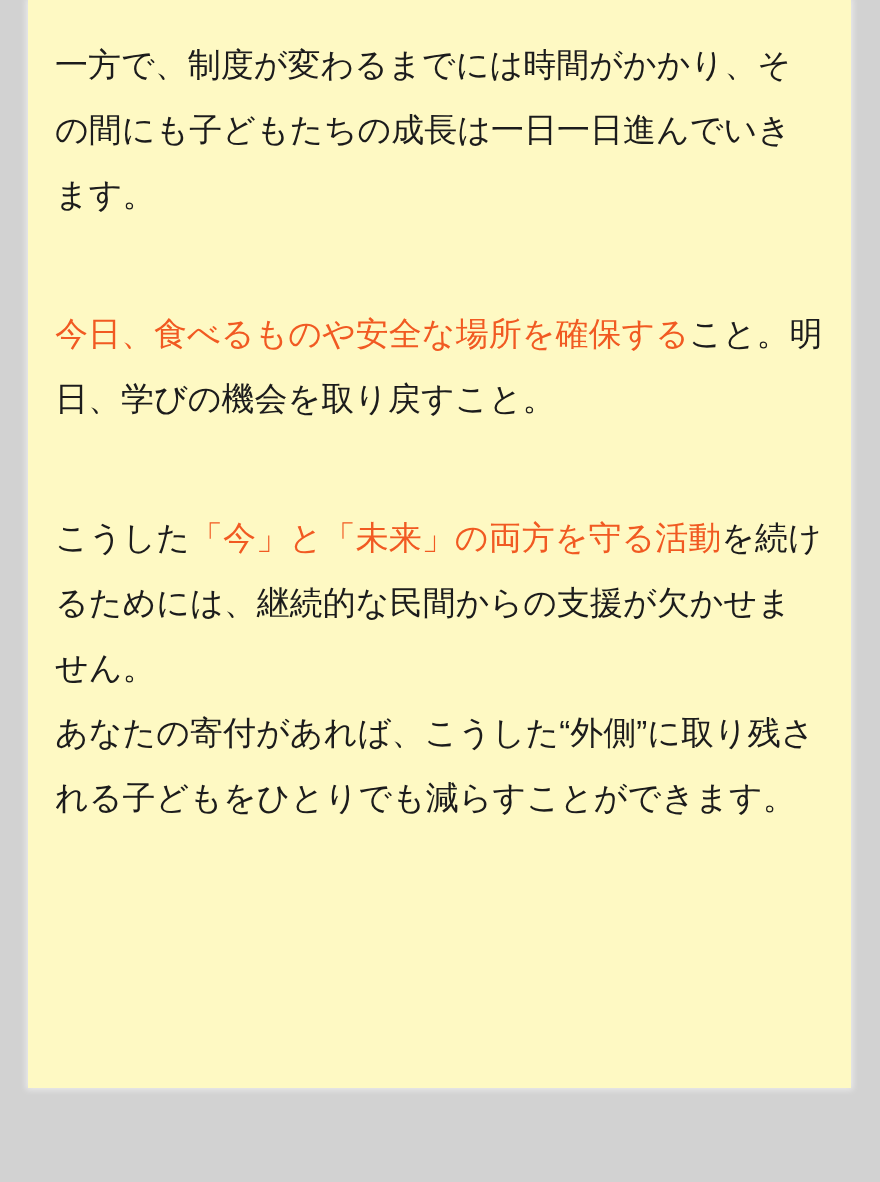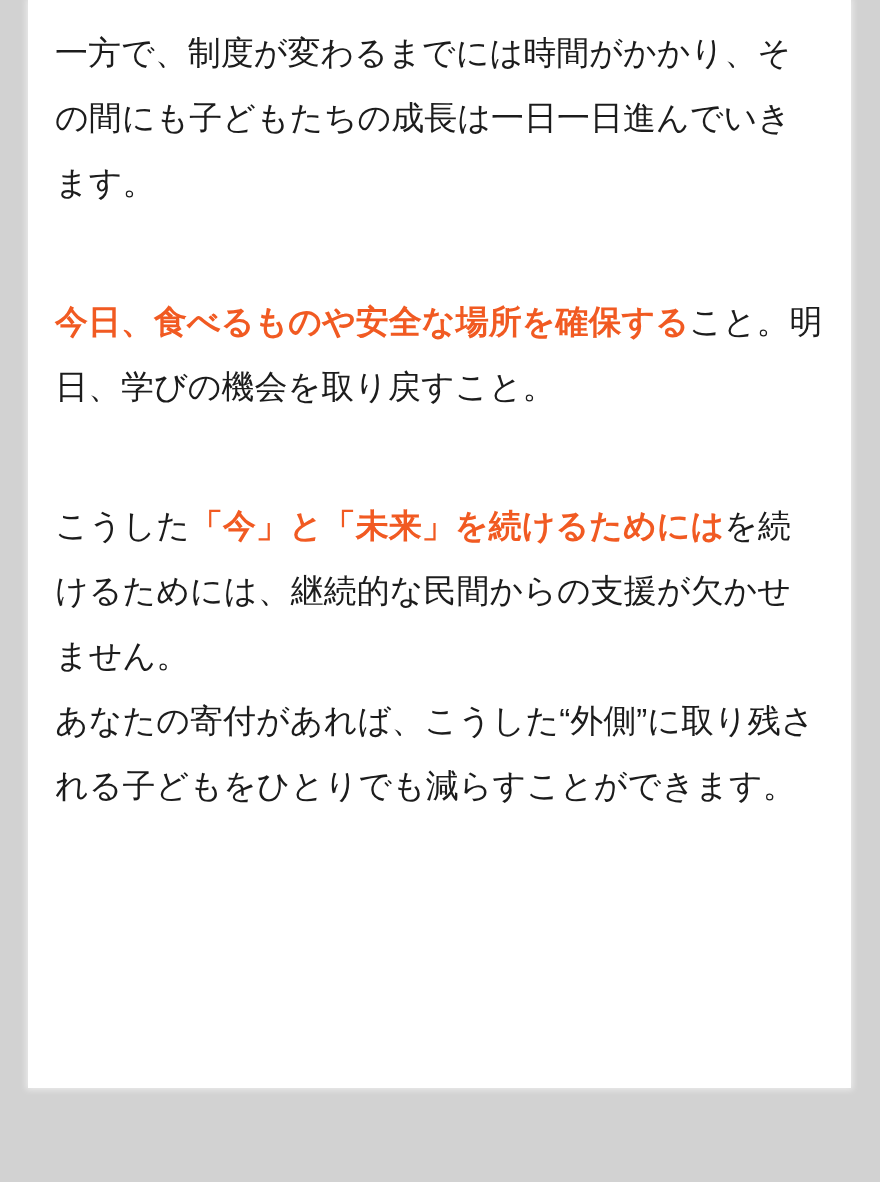--- a/index.html
+++ b/index.html
@@ -13,49 +13,49 @@
   }
   body {
     background: #d2d2d2;
   }
   .content-card {
     position: absolute;
     left: 28px;
     top: 0;
     width: 823px;
     height: 1088px;
-    background: #ffffff;
+    background: #fef9c3;
     box-shadow: 0 0 6px 2px rgba(255,255,255,0.55);
-    padding: 20px 27px 0 27px;
+    padding: 32px 27px 0 27px;
   }
   .article-text {
     color: #1c1c1c;
     font-size: 33px;
     line-height: 65px;
     letter-spacing: 0;
     text-align: left;
   }
   .article-text p {
     margin: 0 0 74px 0;
     white-space: pre-wrap;
     word-break: normal;
     line-break: strict;
   }
   .article-text p:last-child {
     margin-bottom: 0;
   }
   .accent {
     color: #f15a22;
-    font-weight: 700;
+    font-weight: 400;
   }
 </style>
 </head>
 <body>
 
 <main class="content-card">
   <article class="article-text">
     <p><span>一方で、制度が変わるまでには時間がかかり、その間にも子どもたちの成長は一日一日進んでいきます。</span></p>
     <p><span class="accent">今日、食べるものや安全な場所を確保する</span><span>こと。明日、学びの機会を取り戻すこと。
 </span></p>
-    <p><span>こうした</span><span class="accent">「今」と「未来」を続けるためには</span><span>を続けるためには、継続的な民間からの支援が欠かせません。
+    <p><span>こうした</span><span class="accent">「今」と「未来」の両方を守る活動</span><span>を続けるためには、継続的な民間からの支援が欠かせません。
 </span><span>あなたの寄付があれば、こうした“外側”に取り残される子どもをひとりでも減らすことができます。</span></p>
   </article>
 </main>
 
 </body></html>

